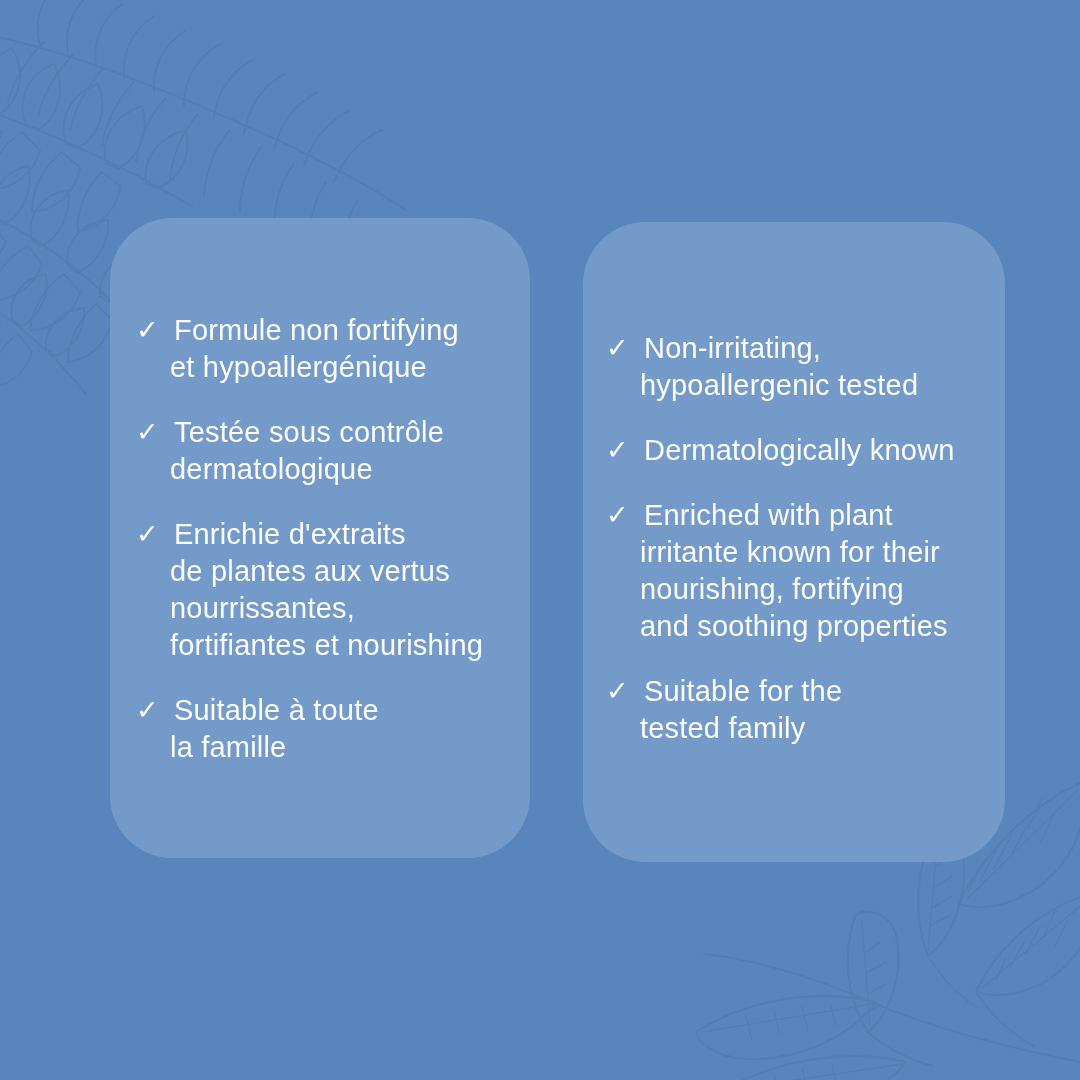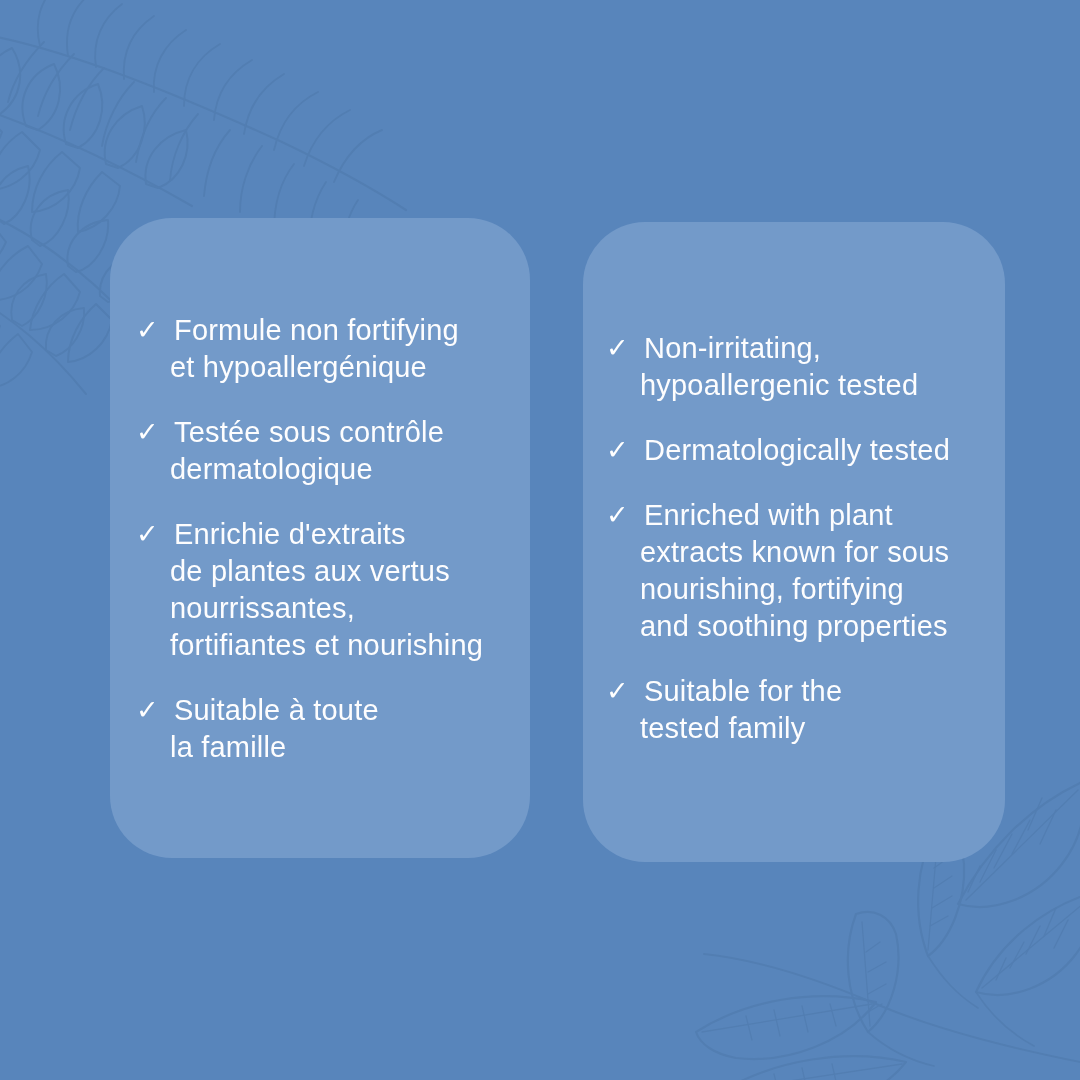--- a/index.html
+++ b/index.html
@@ -283,26 +283,26 @@
     </ul>
 
     <ul class="benefit-list list-en">
       <li class="benefit-item">
         <span class="check-icon">✓</span>
         <span class="benefit-text">Non-irritating,
 hypoallergenic tested</span>
       </li>
       <li class="benefit-item">
         <span class="check-icon">✓</span>
-        <span class="benefit-text">Dermatologically tested</span>
+        <span class="benefit-text">Dermatologically known</span>
       </li>
       <li class="benefit-item">
         <span class="check-icon">✓</span>
         <span class="benefit-text">Enriched with plant
-extracts known for sous
+irritante known for their
 nourishing, fortifying
 and soothing properties</span>
       </li>
       <li class="benefit-item">
         <span class="check-icon">✓</span>
         <span class="benefit-text">Suitable for the
 tested family</span>
       </li>
     </ul>
 

